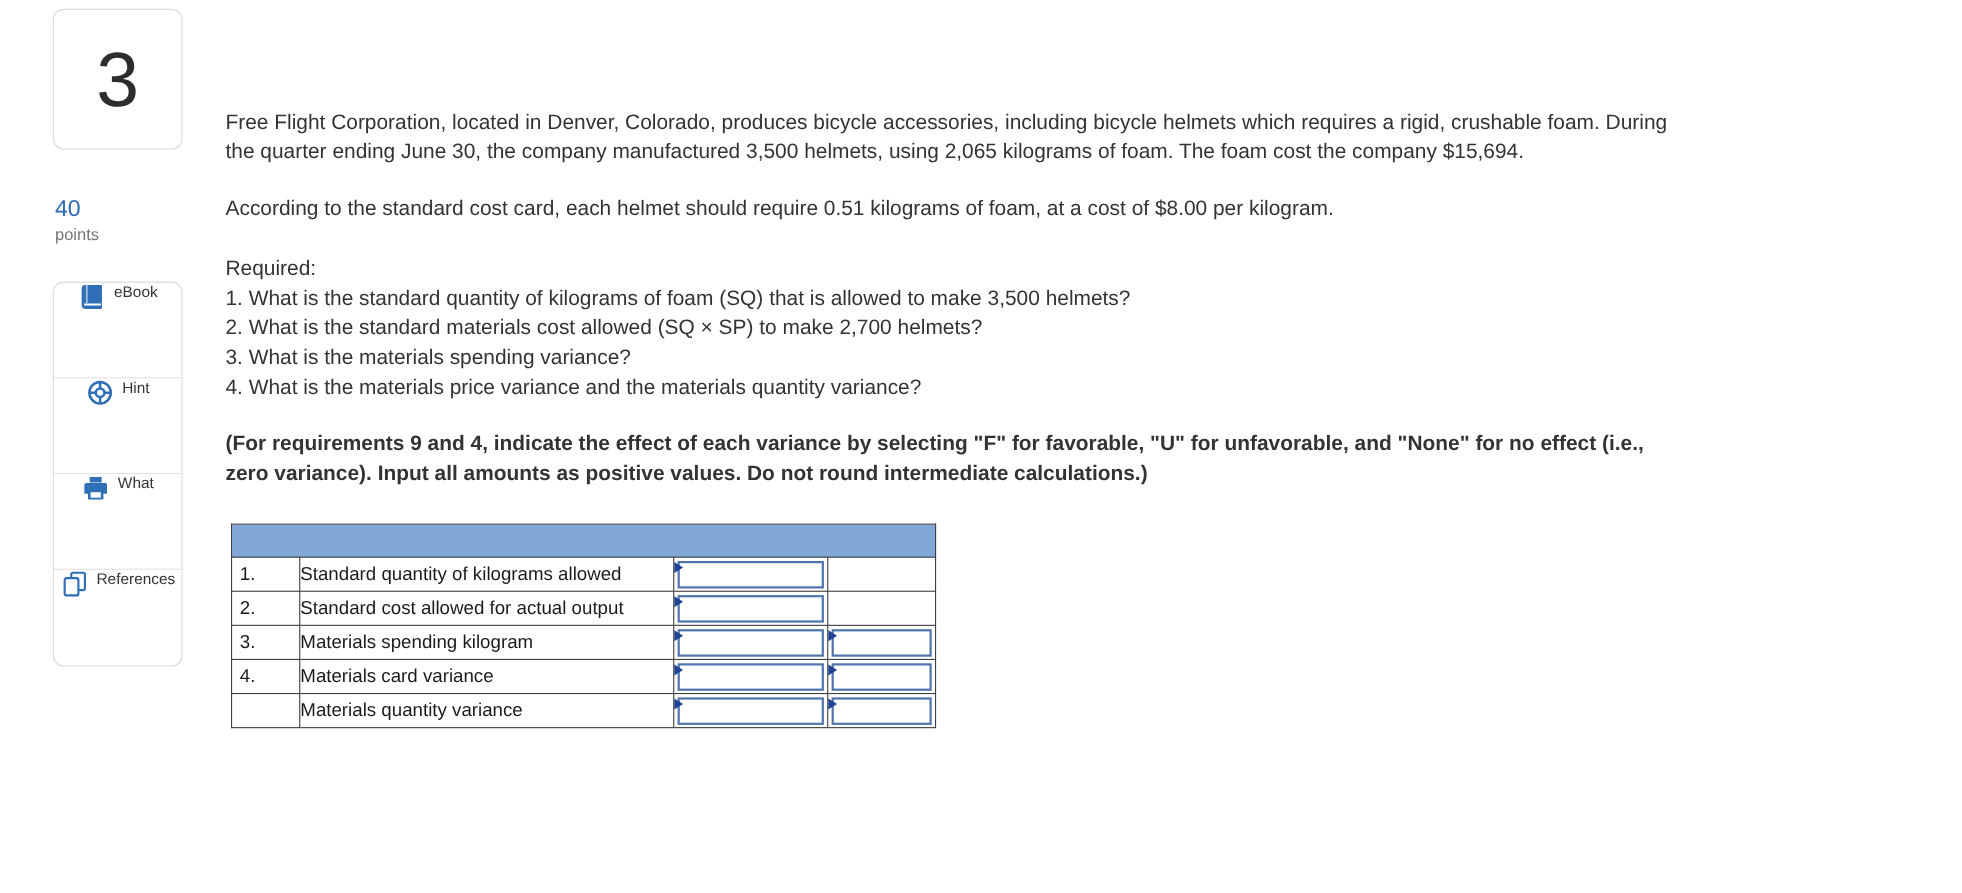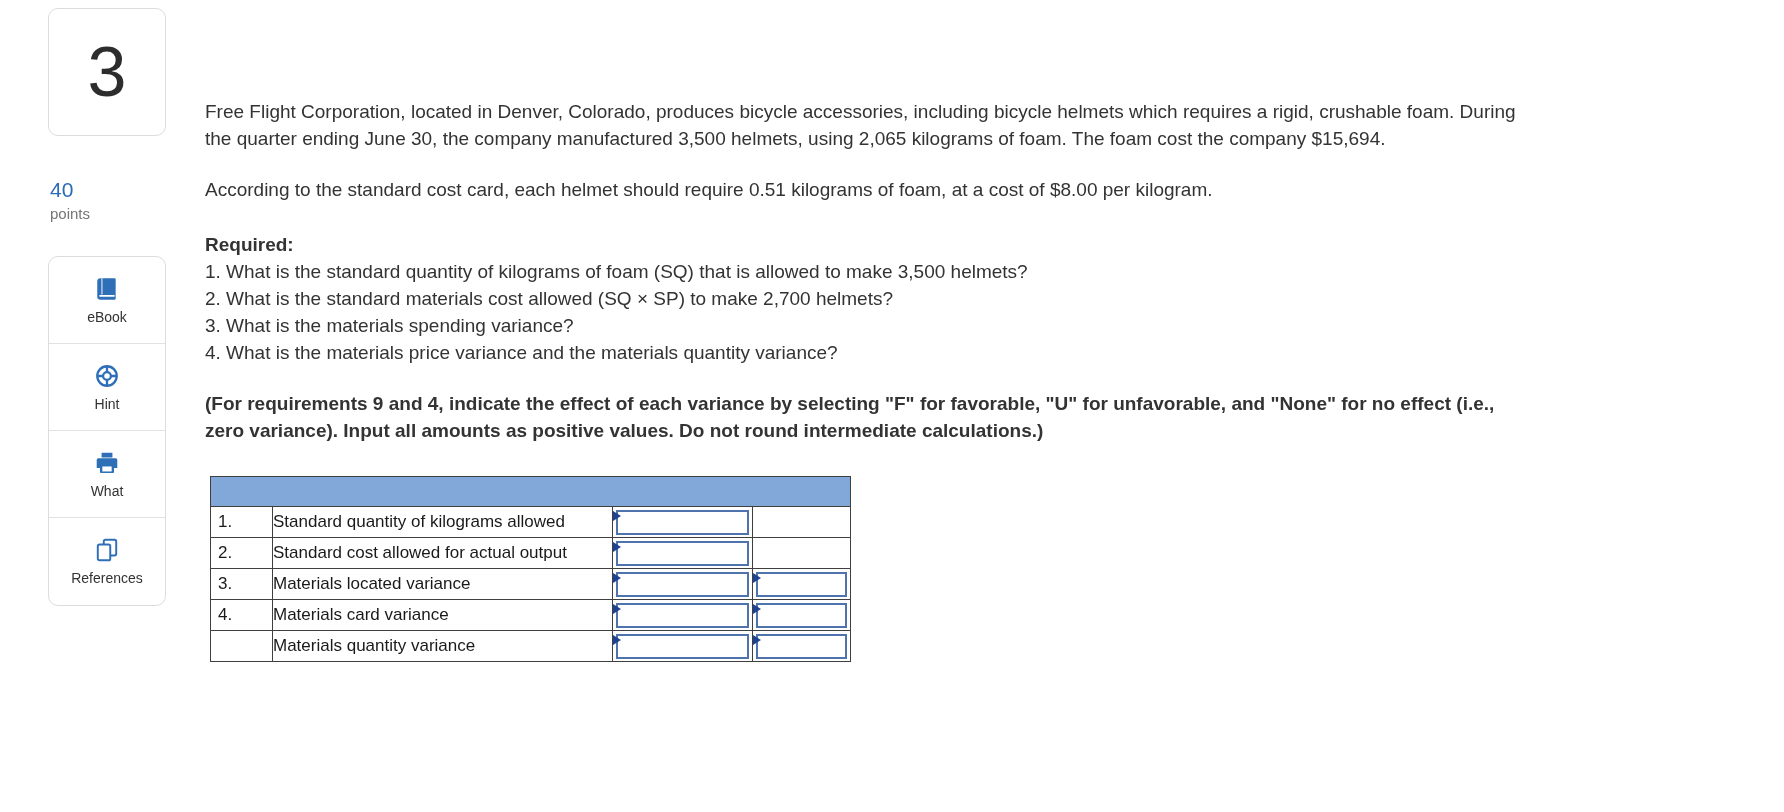--- a/index.html
+++ b/index.html
@@ -26,37 +26,37 @@
   .points { margin-top: 42px; padding-left: 2px; }
   .points-value { color: var(--accent-blue, #2b6cb8); font-size: 21px; }
   .points-label { color: #757575; font-size: 15px; margin-top: 3px; }
   .tools-card {
     margin-top: 34px; width: 118px;
     border: 1px solid #dcdcdc; border-radius: 10px;
     background: #fff; overflow: hidden;
   }
   .tool {
     height: 87px;
-    display: flex; flex-direction: column;
-    align-items: center; justify-content: center;
+    display: flex; flex-direction: row;
+    align-items: flex-start; justify-content: center;
     gap: 7px;
     border-bottom: 1px solid #e2e2e2;
     cursor: pointer;
   }
   .tool:last-child { border-bottom: none; }
   .tool-label { font-size: 14px; color: #333; }
   .tool-icon { width: 26px; height: 26px; display: block; }
   .tool-icon svg { width: 26px; height: 26px; display: block; }
 
   
   .content { position: absolute; left: 205px; top: 98px; width: 1320px; }
   .content p, .content div.reqline { font-size: 19px; line-height: 27px; color: #333; }
   .para1 { margin-bottom: 24px; }
   .para2 { margin-bottom: 28px; }
-  .required { font-weight: bold; }
+  .required { font-weight: normal; }
   .red-note {
     margin-top: 24px;
     color: var(--alert-red, #e8251d);
     font-weight: bold;
     font-size: 19px; line-height: 27px;
   }
 
   
   .answer-table {
     margin-top: 32px; margin-left: 5px;
@@ -206,21 +206,21 @@
         <td class="c-input">
           <div class="inbox"><span class="marker"></span>
             <input value="" style="">
           </div>
         </td>
         <td class="c-extra"></td>
       </tr>
 
       <tr>
         <td class="c-num">3.</td>
-        <td class="c-label">Materials located variance</td>
+        <td class="c-label">Materials spending kilogram</td>
         <td class="c-input">
           <div class="inbox"><span class="marker"></span>
             <input value="" style="">
           </div>
         </td>
         <td class="c-extra">
           <div class="inbox"><span class="marker"></span>
             <input value="" style="">
           </div>
         </td>

